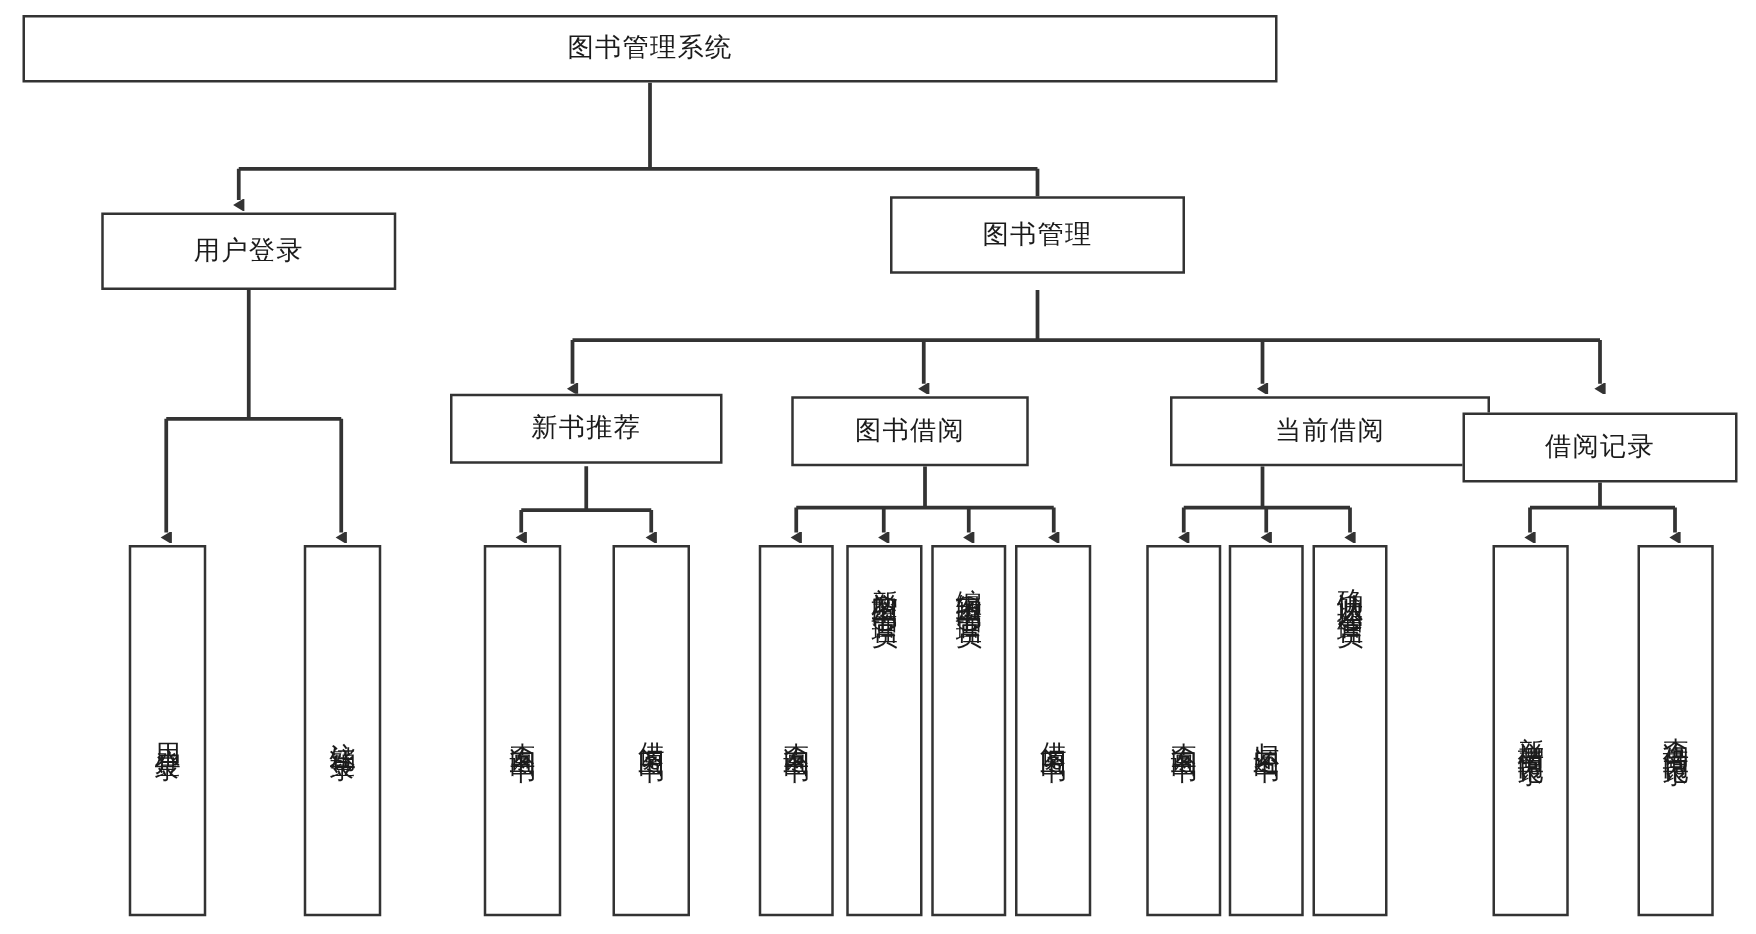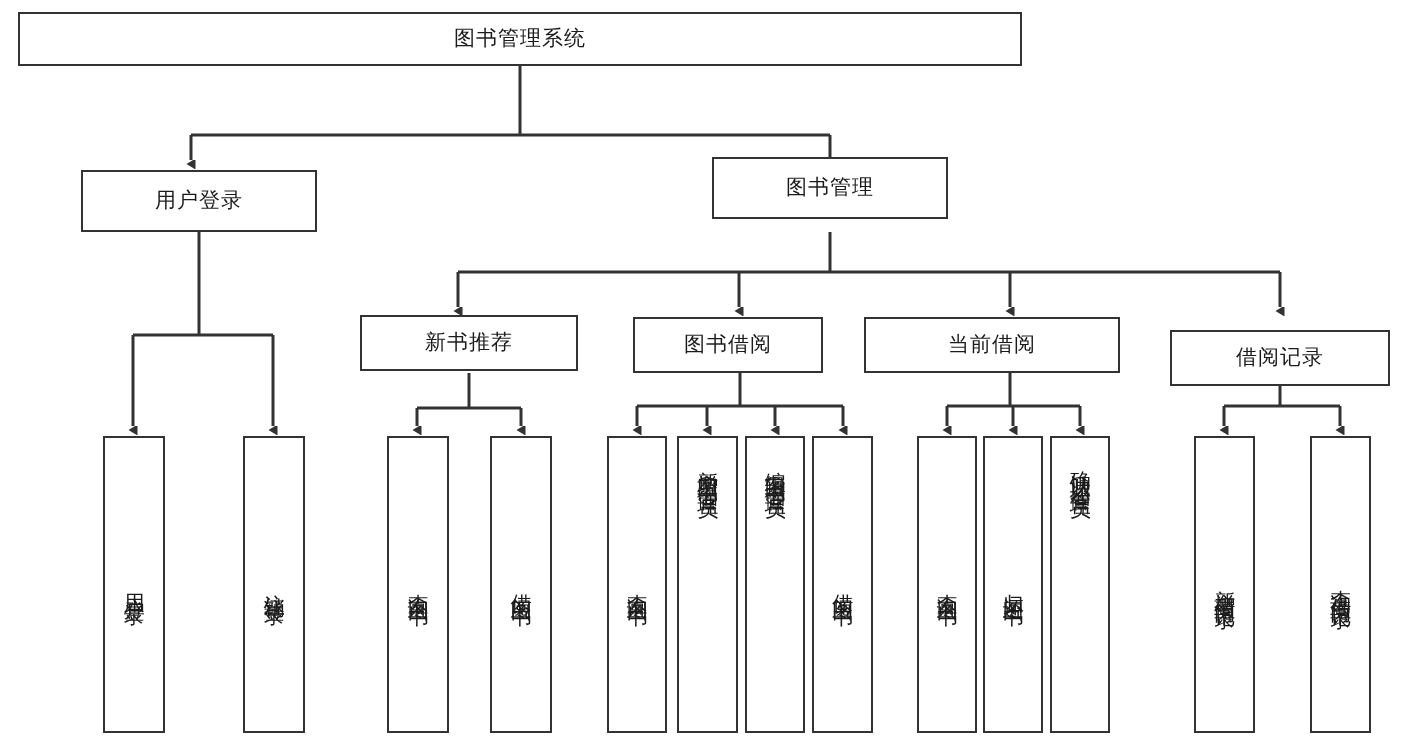--- a/index.html
+++ b/index.html
@@ -133,21 +133,21 @@
   <div class="node" style="left:712px; top:157px; width:236px; height:62px;">
     <span class="label-h">图书管理</span>
   </div>
 
   <div class="node" style="left:360px; top:303px; width:218px; height:56px;margin-top:12px;">
     <span class="label-h">新书推荐</span>
   </div>
   <div class="node" style="left:633px; top:317px; width:190px; height:56px;">
     <span class="label-h">图书借阅</span>
   </div>
-  <div class="node" style="left:864px; top:317px; width:256px; height:56px;">
+  <div class="node" style="left:936px; top:317px; width:256px; height:56px;">
     <span class="label-h">当前借阅</span>
   </div>
   <div class="node" style="left:1170px; top:330px; width:220px; height:56px;font-family:Liberation Serif, serif;">
     <span class="label-h">借阅记录</span>
   </div>
 
   <div class="node vert mid" style="left:103px; top:436px; width:62px; height:297px;">
     <span class="label-v">用户登录</span>
   </div>
   <div class="node vert mid" style="left:243px; top:436px; width:62px; height:297px;">

